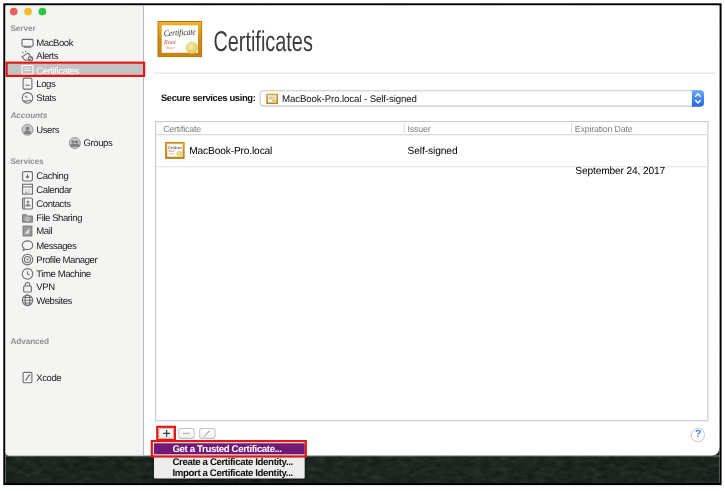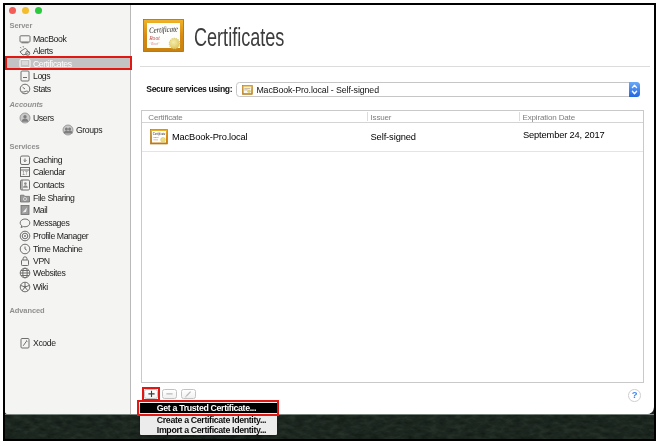--- a/index.html
+++ b/index.html
@@ -12,21 +12,21 @@
 .shead{position:absolute;left:4.5px;font-size:7.5px;font-weight:700;color:#909090;line-height:10px;letter-spacing:-0.1px;}
 .srow{position:absolute;left:0;width:126px;height:12.5px;}
 .srow svg{position:absolute;left:14px;top:0.5px;}
 .srow .lb{position:absolute;left:28px;top:1.5px;font-size:8.7px;color:#1c1c1c;white-space:nowrap;letter-spacing:-0.4px;line-height:10px;}
 .sel{background:#c3c3c3;}
 .sel .lb{color:#fff;}
 .content{position:absolute;left:126px;top:0;width:522px;height:409px;background:#fff;}
 .redbox{position:absolute;border:2px solid #e01713;z-index:50;}
 .menu{position:absolute;left:135.3px;top:398.3px;width:136.5px;background:#ececec;box-shadow:0 1px 3px rgba(0,0,0,.4);z-index:40;border-radius:1px;}
 .mi{height:10px;font-size:8.8px;color:#0e0e0e;font-weight:700;padding-left:16.5px;line-height:10.5px;white-space:nowrap;letter-spacing:-0.35px;}
-.mi1{background:#000000;color:#fff;height:10px;}
+.mi1{background:#701a75;color:#fff;height:10px;}
 .mi2{padding-top:1.5px;}
 .btn svg{display:block;}
 .btn{position:absolute;top:384px;width:14.9px;height:9.9px;border:1px solid #c3c3c3;border-radius:2.5px;background:linear-gradient(#ffffff,#f1f1f1);box-sizing:border-box;}
 .g{stroke:#6e6e6e;fill:none;stroke-width:1;}
 </style>
 </head>
 <body>
 <div class="frame">
  <div class="desktop">
   <svg width="649" height="434" xmlns="http://www.w3.org/2000/svg">
@@ -177,28 +177,20 @@
      <span class="lb">VPN</span>
         </div>
    <div class="srow" style="top:261px;">
      <svg width="12" height="12">
             <circle cx="6" cy="6" r="4.8" class="g"></circle>
             <ellipse cx="6" cy="6" rx="2.2" ry="4.8" class="g" stroke-width="0.7"></ellipse>
             <path d="M1.2 6 h9.6 M2 3.5 h8 M2 8.5 h8" class="g" stroke-width="0.7"></path>
           </svg>
      <span class="lb">Websites</span>
         </div>
-   <div class="srow" style="top:275.1px;">
-     <svg width="12" height="12">
-            <circle cx="6" cy="6" r="4.8" class="g"></circle>
-            <path d="M6 6 L6 1.4 M6 6 L10.4 4.4 M6 6 L8.9 9.9 M6 6 L3.1 9.9 M6 6 L1.6 4.4" class="g" stroke-width="1.6"></path>
-            <circle cx="6" cy="6" r="1.2" fill="#6e6e6e"></circle>
-          </svg>
-     <span class="lb">Wiki</span>
-        </div>
    <div class="srow" style="top:287.8px;margin-top:44px;">
      <svg width="12" height="12">
             <rect x="2" y="1.5" width="8" height="9.5" rx="1" class="g"></rect>
             <path d="M4.2 8.8 L7.5 4.2 M7 3.5 l1.4 1" class="g" stroke-width="1"></path>
           </svg>
      <span class="lb">Xcode</span>
         </div>
    <div class="shead" style="top:300.6px;">Advanced</div>
   </div>
   <div class="content">
@@ -256,21 +248,21 @@
        <svg width="18" height="15.5" style="position:absolute;left:8.6px;top:6.5px;">
          <rect x="0.5" y="0.5" width="17" height="14.5" fill="url(#gf)" stroke="#a66a08" stroke-width="0.6"></rect>
          <rect x="2" y="2" width="14" height="11.5" fill="#fdfdfb"></rect>
          <text x="9" y="6.2" font-family="Liberation Serif" font-style="italic" font-size="4" fill="#1a1a1a" text-anchor="middle" textLength="12.5" lengthAdjust="spacingAndGlyphs">Certificate</text>
          <text x="5.8" y="9.3" font-family="Liberation Serif" font-style="italic" font-size="2.8" fill="#c05050" text-anchor="middle">Root</text>
          <path d="M3.5 10.8 h4.5" stroke="#cf7d7d" stroke-width="0.5"></path>
          <circle cx="13" cy="10.8" r="2.4" fill="#e8dc85" stroke="#d8c45e" stroke-width="0.5"></circle>
        </svg>
        <span style="position:absolute;left:30.5px;top:9.5px;font-size:9.3px;color:#000;letter-spacing:-0.15px;">MacBook-Pro.local</span>
        <span style="position:absolute;left:229px;top:9.5px;font-size:9.3px;color:#000;letter-spacing:-0.1px;">Self-signed</span>
-       <span style="position:absolute;left:381.5px;top:7px;font-size:9.3px;color:#000;letter-spacing:-0.15px;">September 24, 2017</span>
+       <span style="position:absolute;left:381.5px;top:27px;font-size:9.3px;color:#000;letter-spacing:-0.15px;">September 24, 2017</span>
      </div>
    </div>
 
    <div class="btn" style="left:12.6px;">
           <svg width="13" height="8">
             <path d="M6.5 0.8 V7 M3.4 3.9 H9.6" stroke="#3a3a3a" stroke-width="1.1"></path>
           </svg>
         </div>
    <div class="btn" style="left:31.3px;">
           <svg width="13" height="8">

